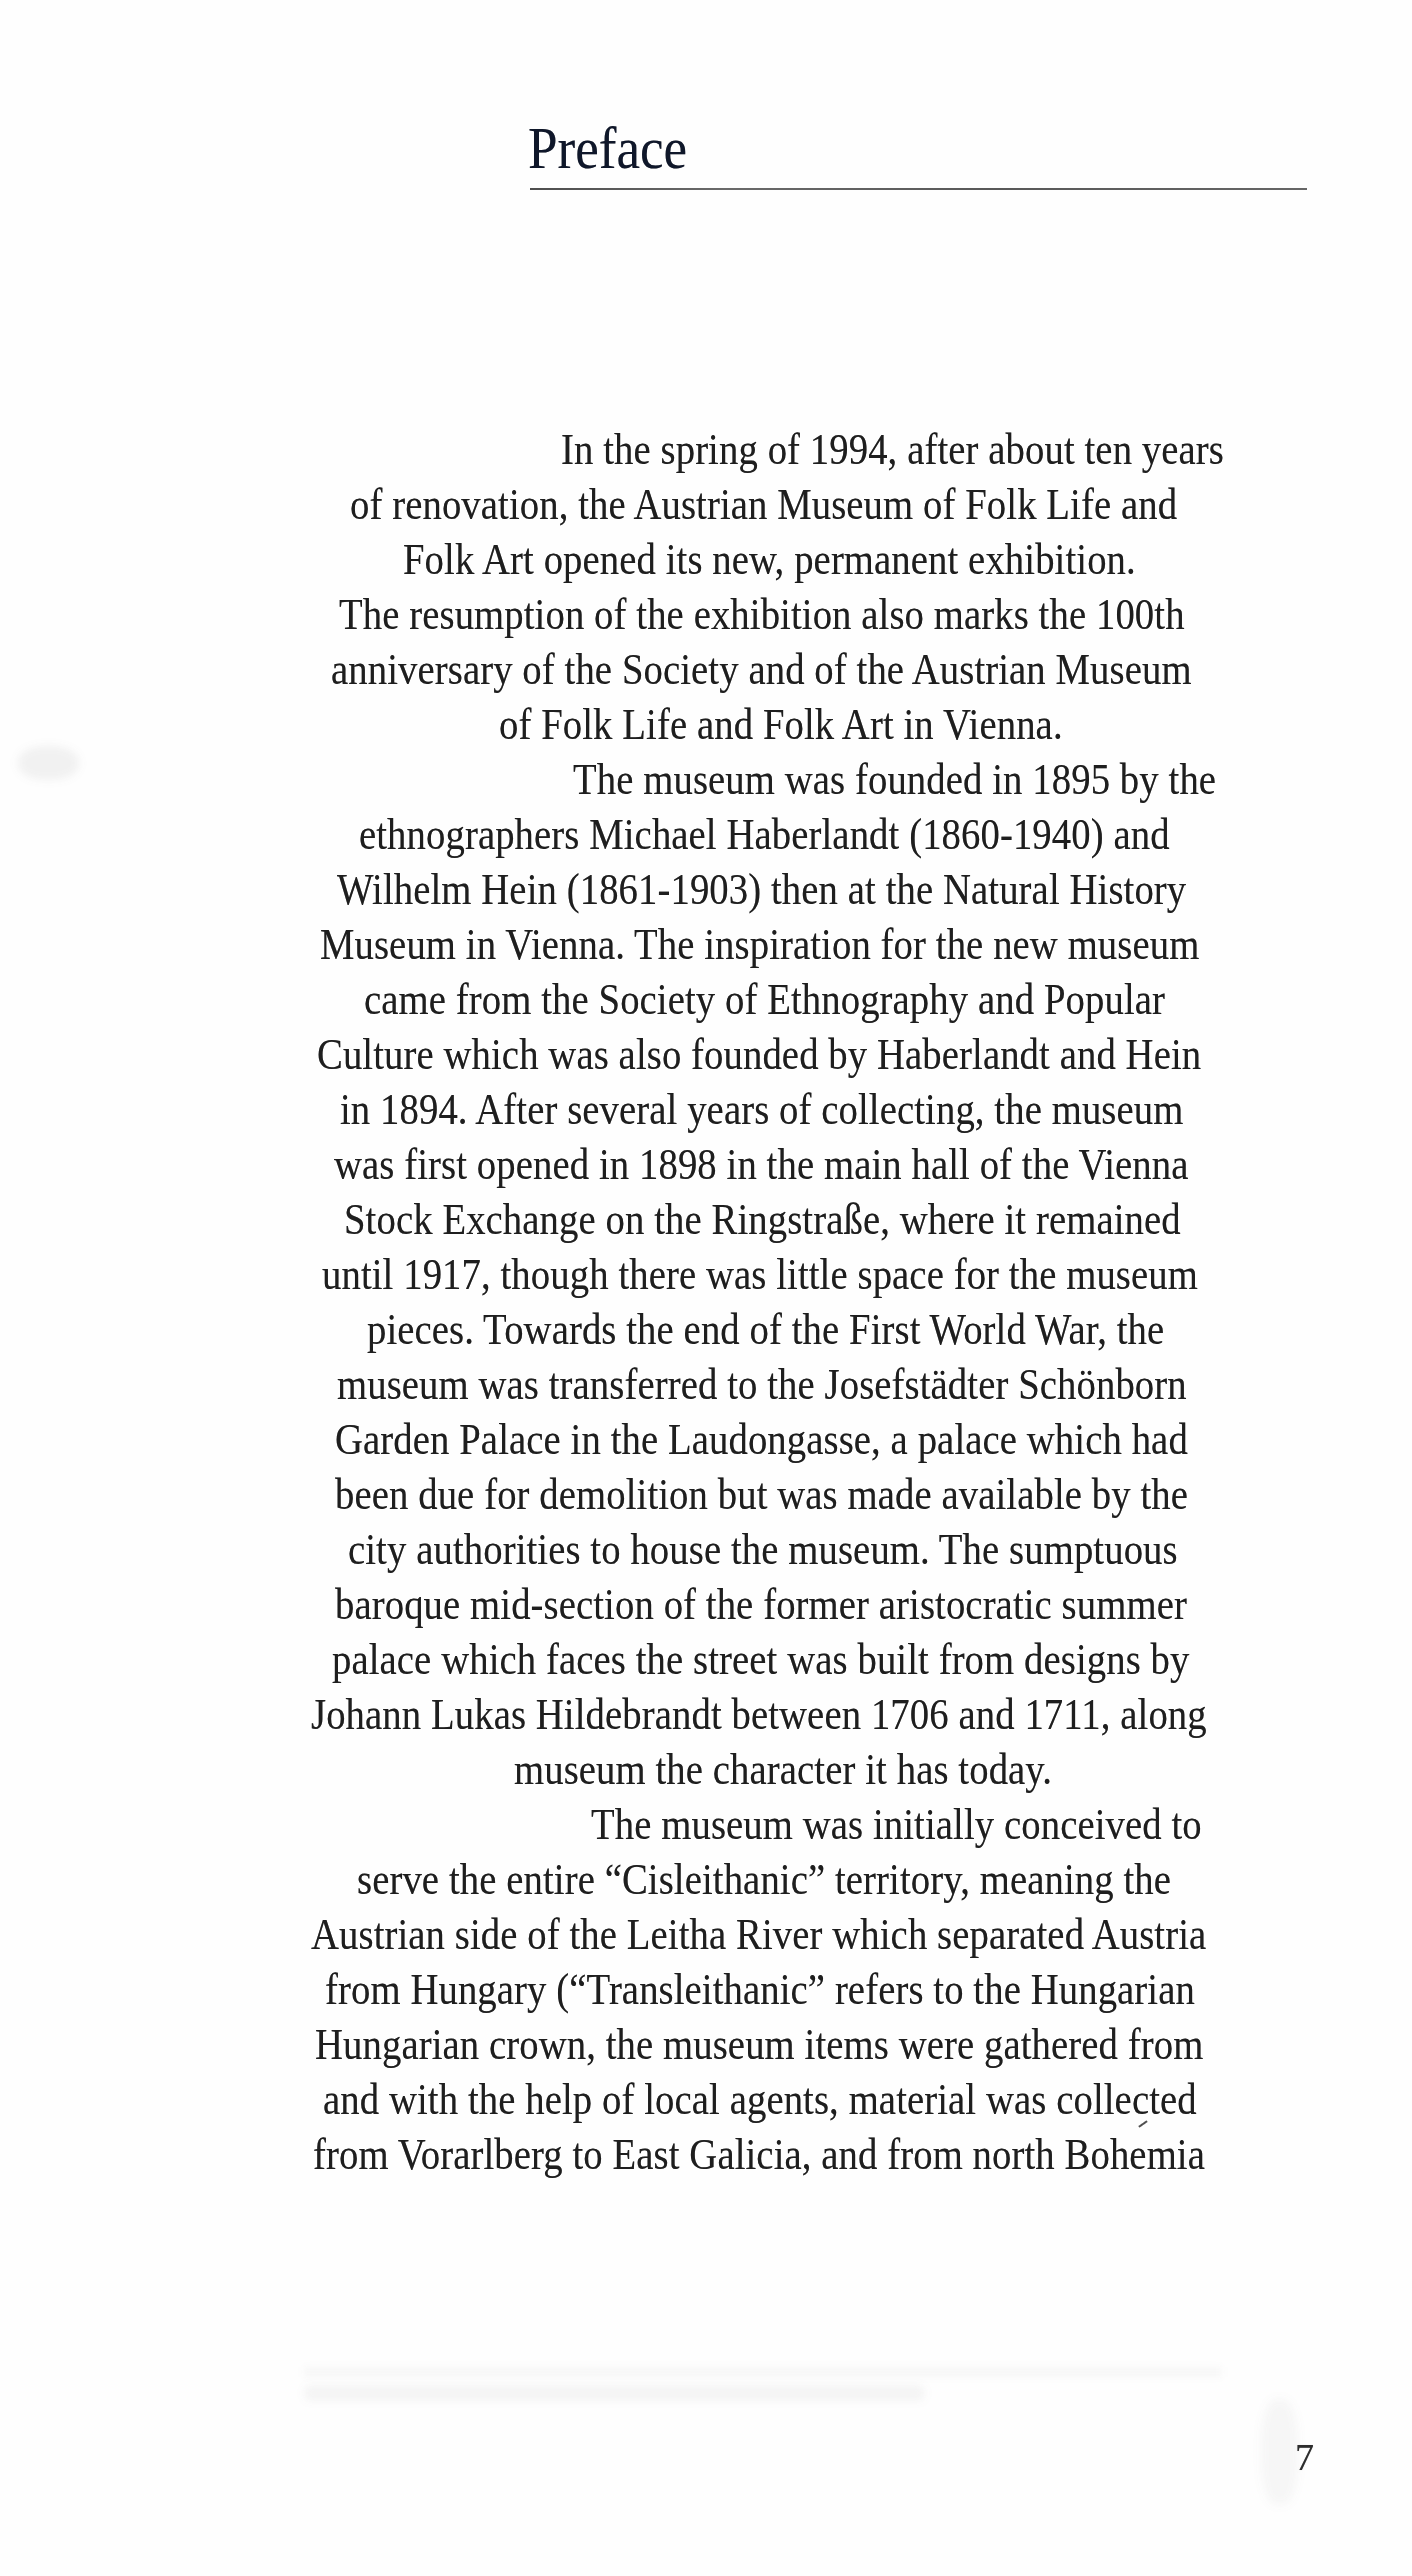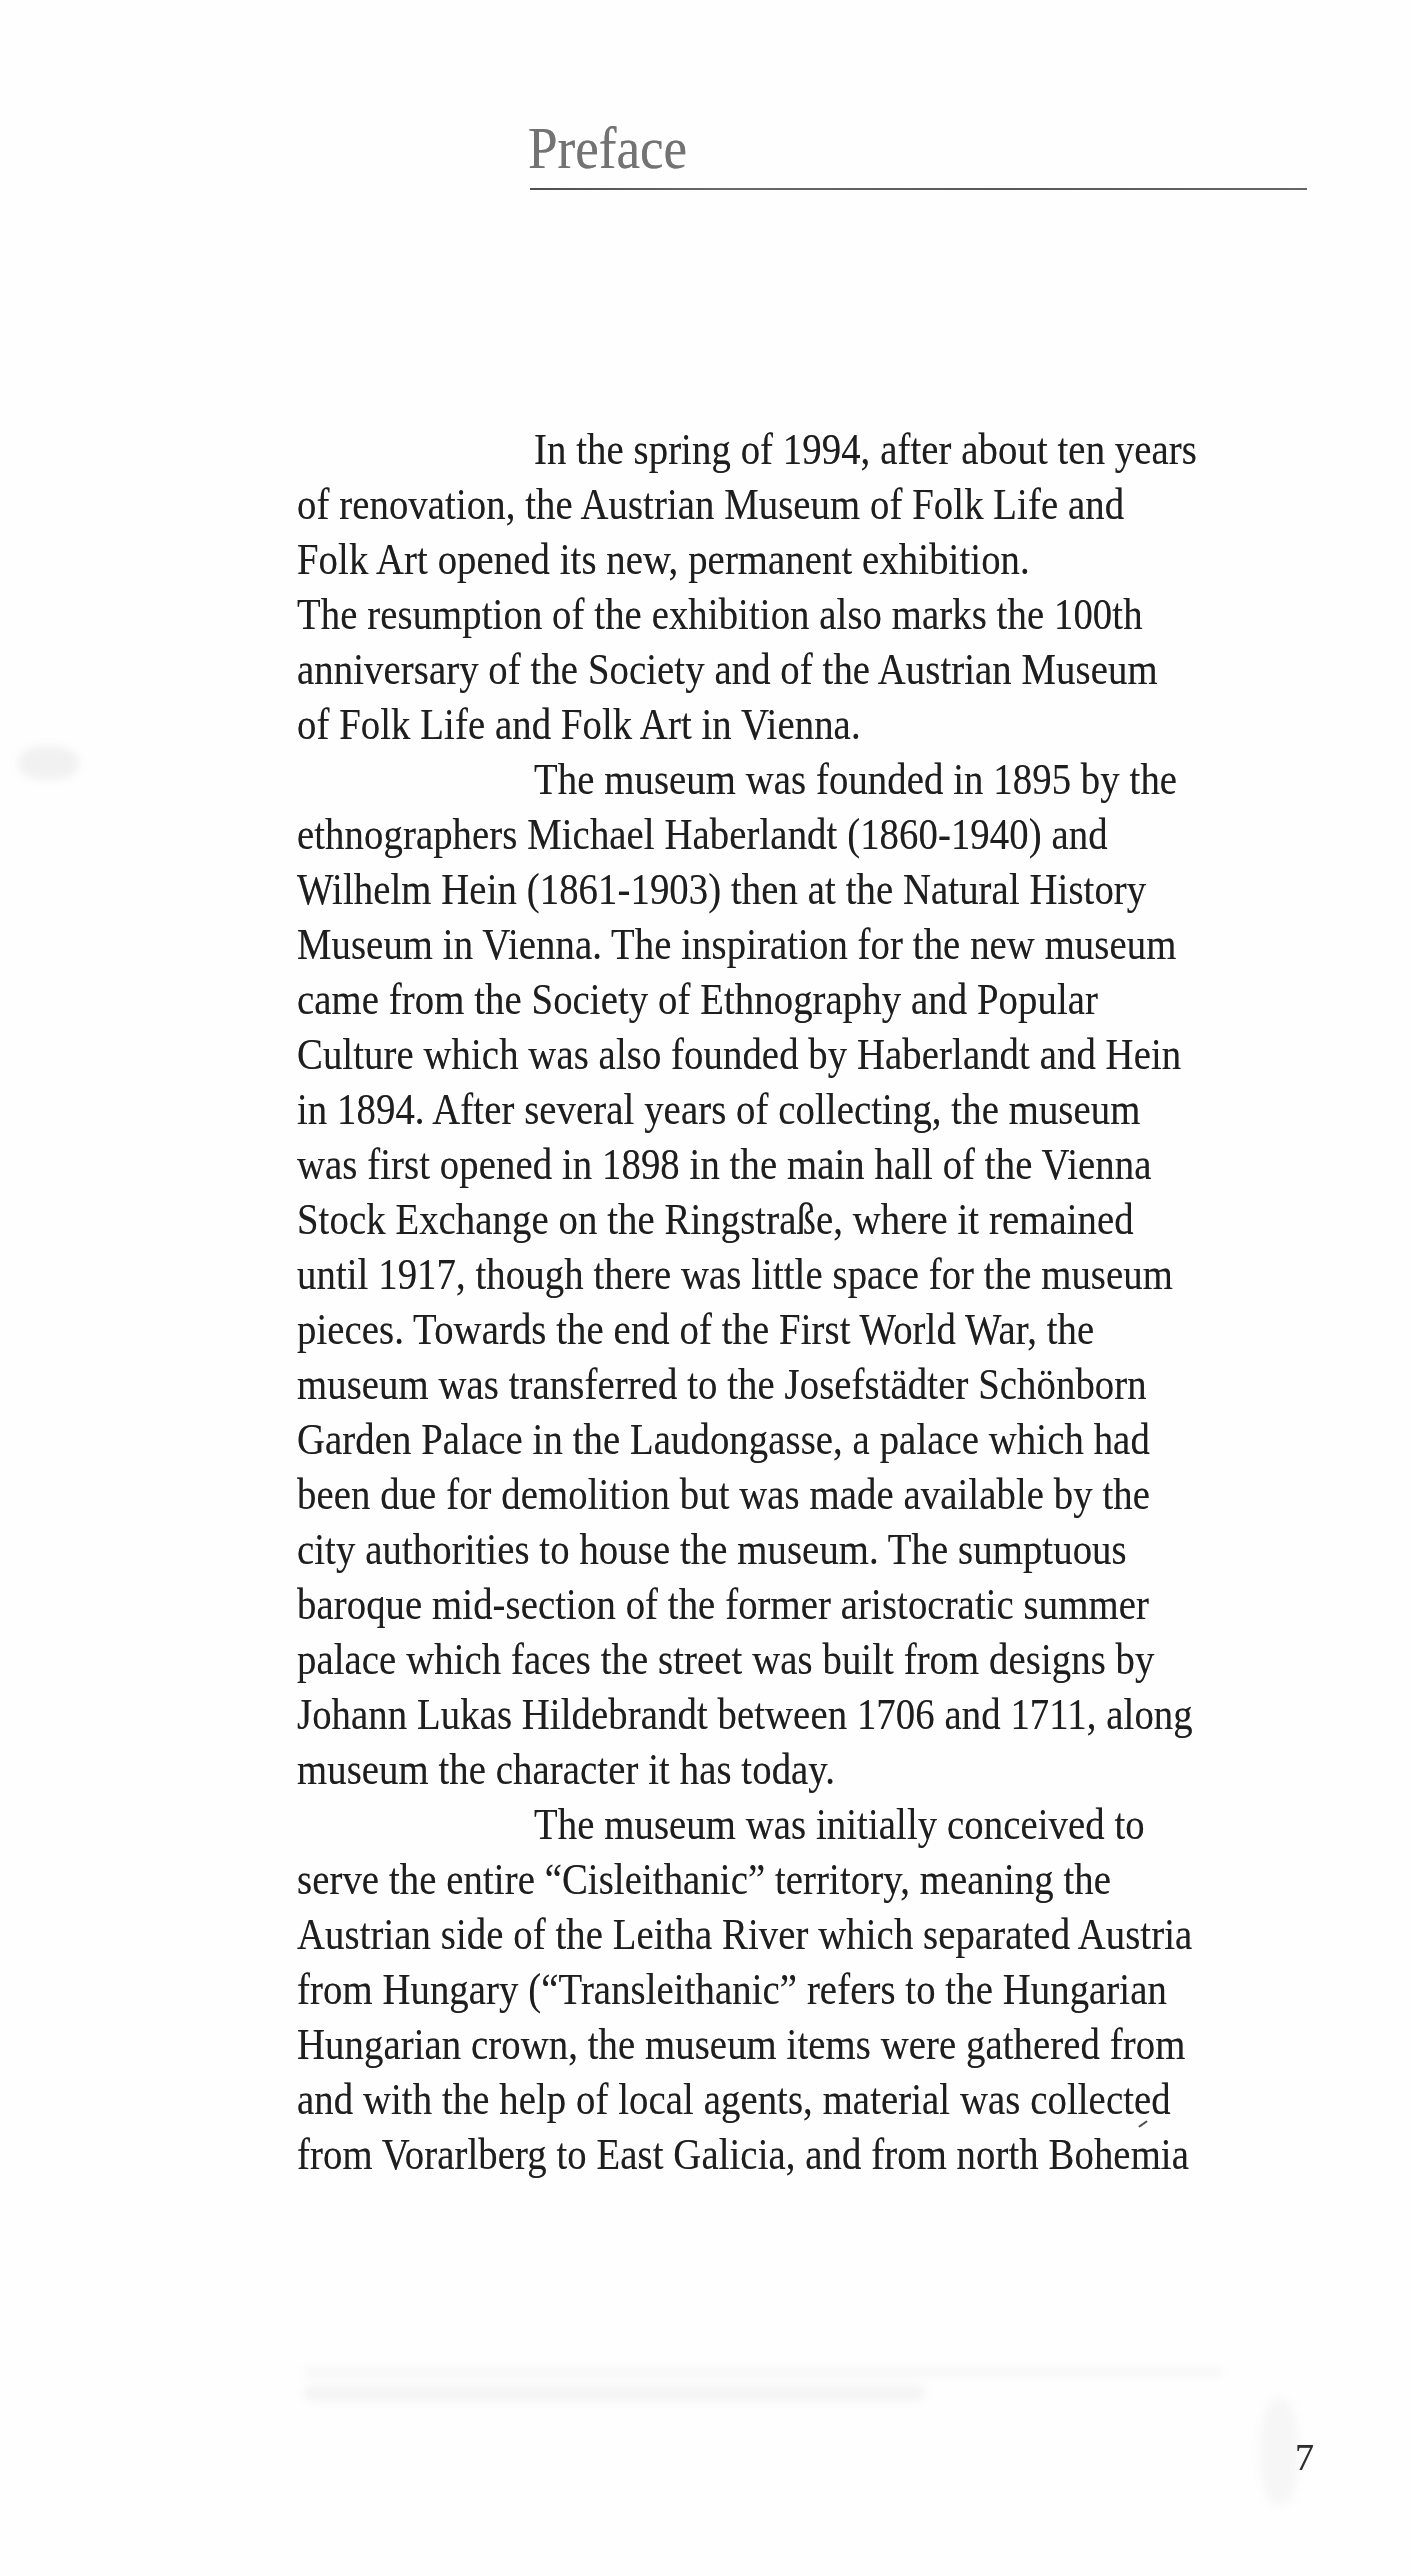--- a/index.html
+++ b/index.html
@@ -22,21 +22,21 @@
     background: #fefefe;
   }
   
   .title {
     position: absolute;
     left: 528px;
     top: 119px;
     margin: 0;
     font-size: 59px;
     font-weight: 400;
-    color: #737373;
+    color: #0f172a;
     line-height: 1;
     white-space: nowrap;
     text-shadow: 0 0 0.7px rgba(40,40,40,0.45);
   }
   .title .condense {
     display: inline-block;
     transform: scaleX(0.90);
     transform-origin: 0 0;
   }
   .title-rule {
@@ -51,20 +51,21 @@
   .body-text {
     position: absolute;
     left: 297px;
     top: 422px;
     width: 1045px;
   }
   .line {
     height: 55px;
     line-height: 55px;
     white-space: nowrap;
+    text-align: center;
   }
   .line.indent {
     padding-left: 237px;
   }
   .line .ink {
     display: inline-block;
     transform: scaleX(0.88);
     transform-origin: 0 50%;
     font-size: 44px;
     color: #1e1e1e;

